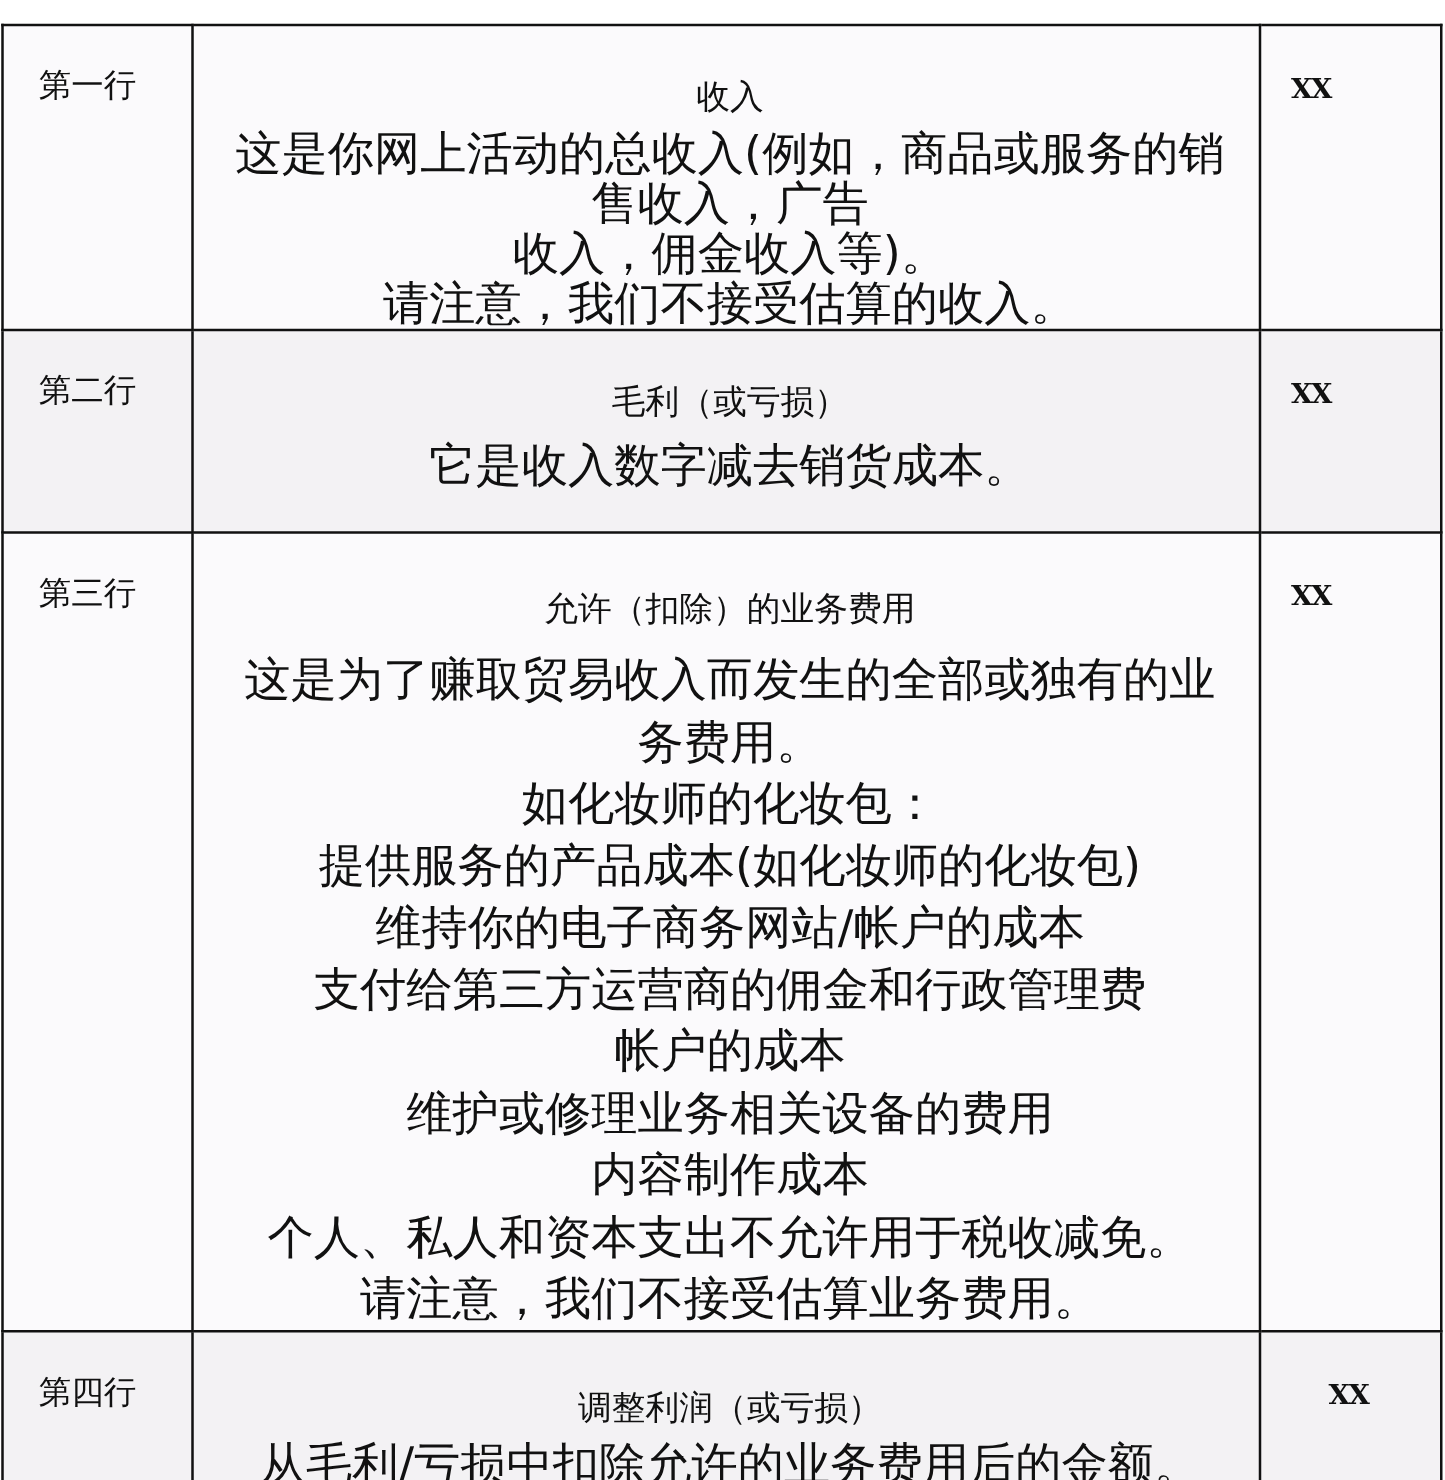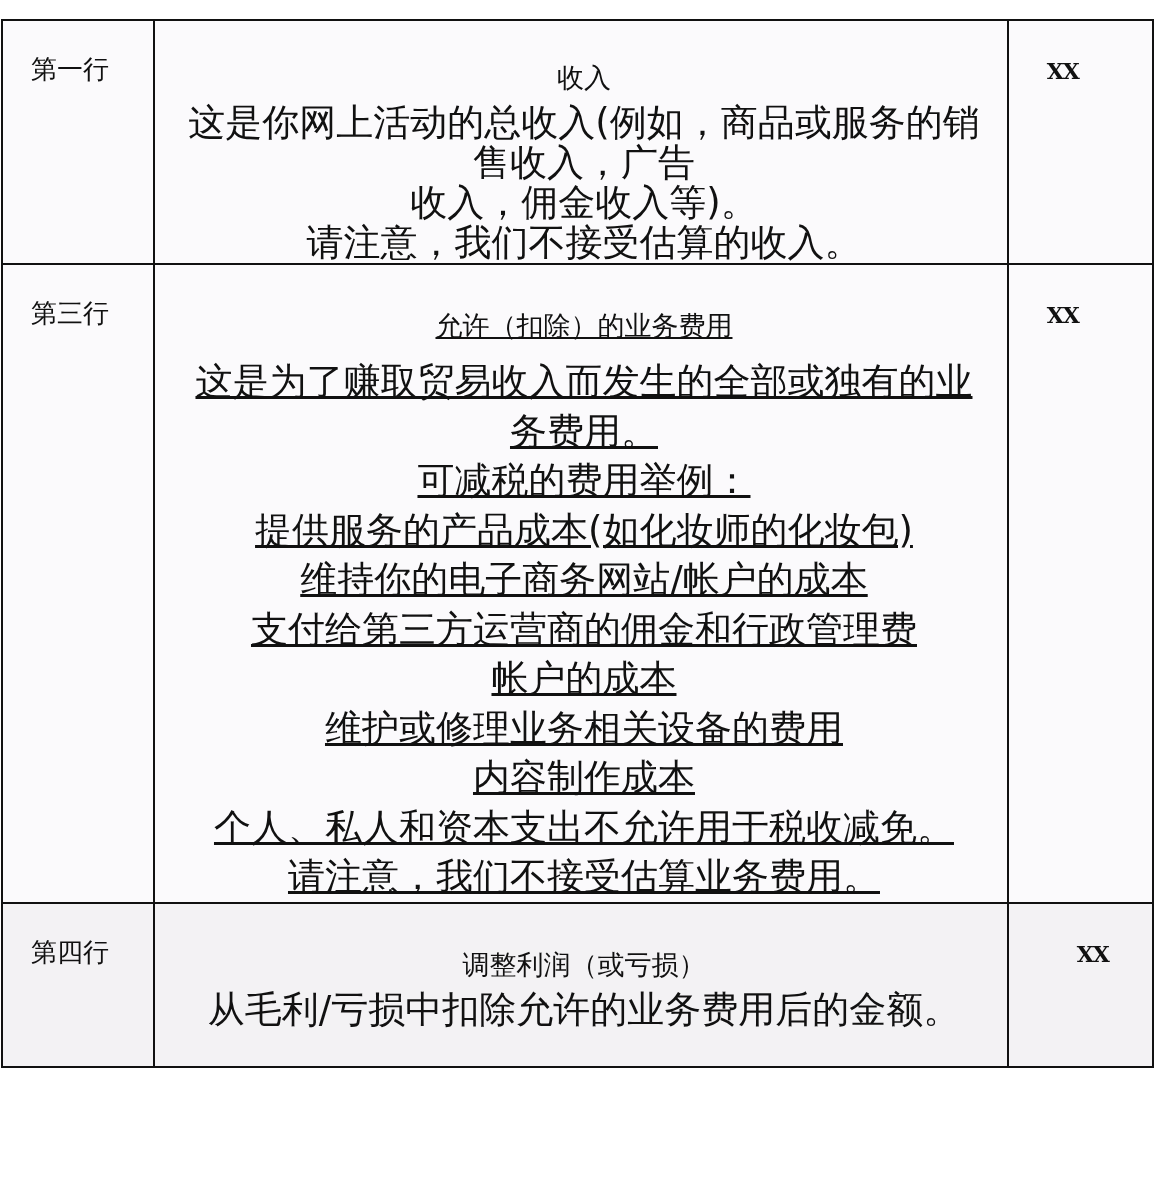--- a/index.html
+++ b/index.html
@@ -54,36 +54,35 @@
       display: block;
       font-size: 27px;
       line-height: 34px;
       margin-bottom: 8px;
     }
     .desc-line {
       display: block;
       font-size: 37px;
       line-height: 40px;
     }
-    .row-3 .desc-wrap { padding-top: 44px; text-decoration: underline; }
+    .row-3 .desc-wrap { padding-top: 44px; }
     .row-3 .desc-title { margin-bottom: 14px; }
     .row-3 .desc-line { line-height: 49.5px; }
     .row-2 .desc-title { margin-bottom: 14px; }
     .row-4 .desc-wrap { padding-top: 44px; }
     .row-4 .desc-title { }
 
     .value-text {
       display: block;
       font-family: "DejaVu Serif", "Liberation Serif", serif;
       font-weight: bold;
       font-size: 22px;
       line-height: 26px;
       padding: 37px 0 0 24px;
       letter-spacing: -1px;
-      margin-left: 14px;
     }
     .row-4 .value-text { padding-left: 54px; padding-top: 37px; }
   </style>
 </head>
 <body>
 
 <table class="doc-table">
   <colgroup>
     <col class="col-label">
     <col class="col-desc">
@@ -101,30 +100,44 @@
           <span class="desc-line">这是你网上活动的总收入(例如，商品或服务的销售收入，广告</span>
           <span class="desc-line">收入，佣金收入等)。</span>
           <span class="desc-line">请注意，我们不接受估算的收入。</span>
         </div>
       </td>
       <td>
         <span class="value-text">XX</span>
       </td>
     </tr>
 
+    <tr class="row-even row-2">
+      <td>
+        <span class="label-text">第二行</span>
+      </td>
+      <td>
+        <div class="desc-wrap">
+          <span class="desc-title">毛利（或亏损）</span>
+          <span class="desc-line">它是收入数字减去销货成本。</span>
+        </div>
+      </td>
+      <td>
+        <span class="value-text">XX</span>
+      </td>
+    </tr>
 
     <tr class="row-odd row-3">
       <td>
         <span class="label-text">第三行</span>
       </td>
       <td>
         <div class="desc-wrap">
           <span class="desc-title">允许（扣除）的业务费用</span>
           <span class="desc-line">这是为了赚取贸易收入而发生的全部或独有的业务费用。</span>
-          <span class="desc-line">可减税的费用举例：</span>
+          <span class="desc-line">如化妆师的化妆包：</span>
           <span class="desc-line">提供服务的产品成本(如化妆师的化妆包)</span>
           <span class="desc-line">维持你的电子商务网站/帐户的成本</span>
           <span class="desc-line">支付给第三方运营商的佣金和行政管理费</span>
           <span class="desc-line">帐户的成本</span>
           <span class="desc-line">维护或修理业务相关设备的费用</span>
           <span class="desc-line">内容制作成本</span>
           <span class="desc-line">个人、私人和资本支出不允许用于税收减免。</span>
           <span class="desc-line">请注意，我们不接受估算业务费用。</span>
         </div>
       </td>

